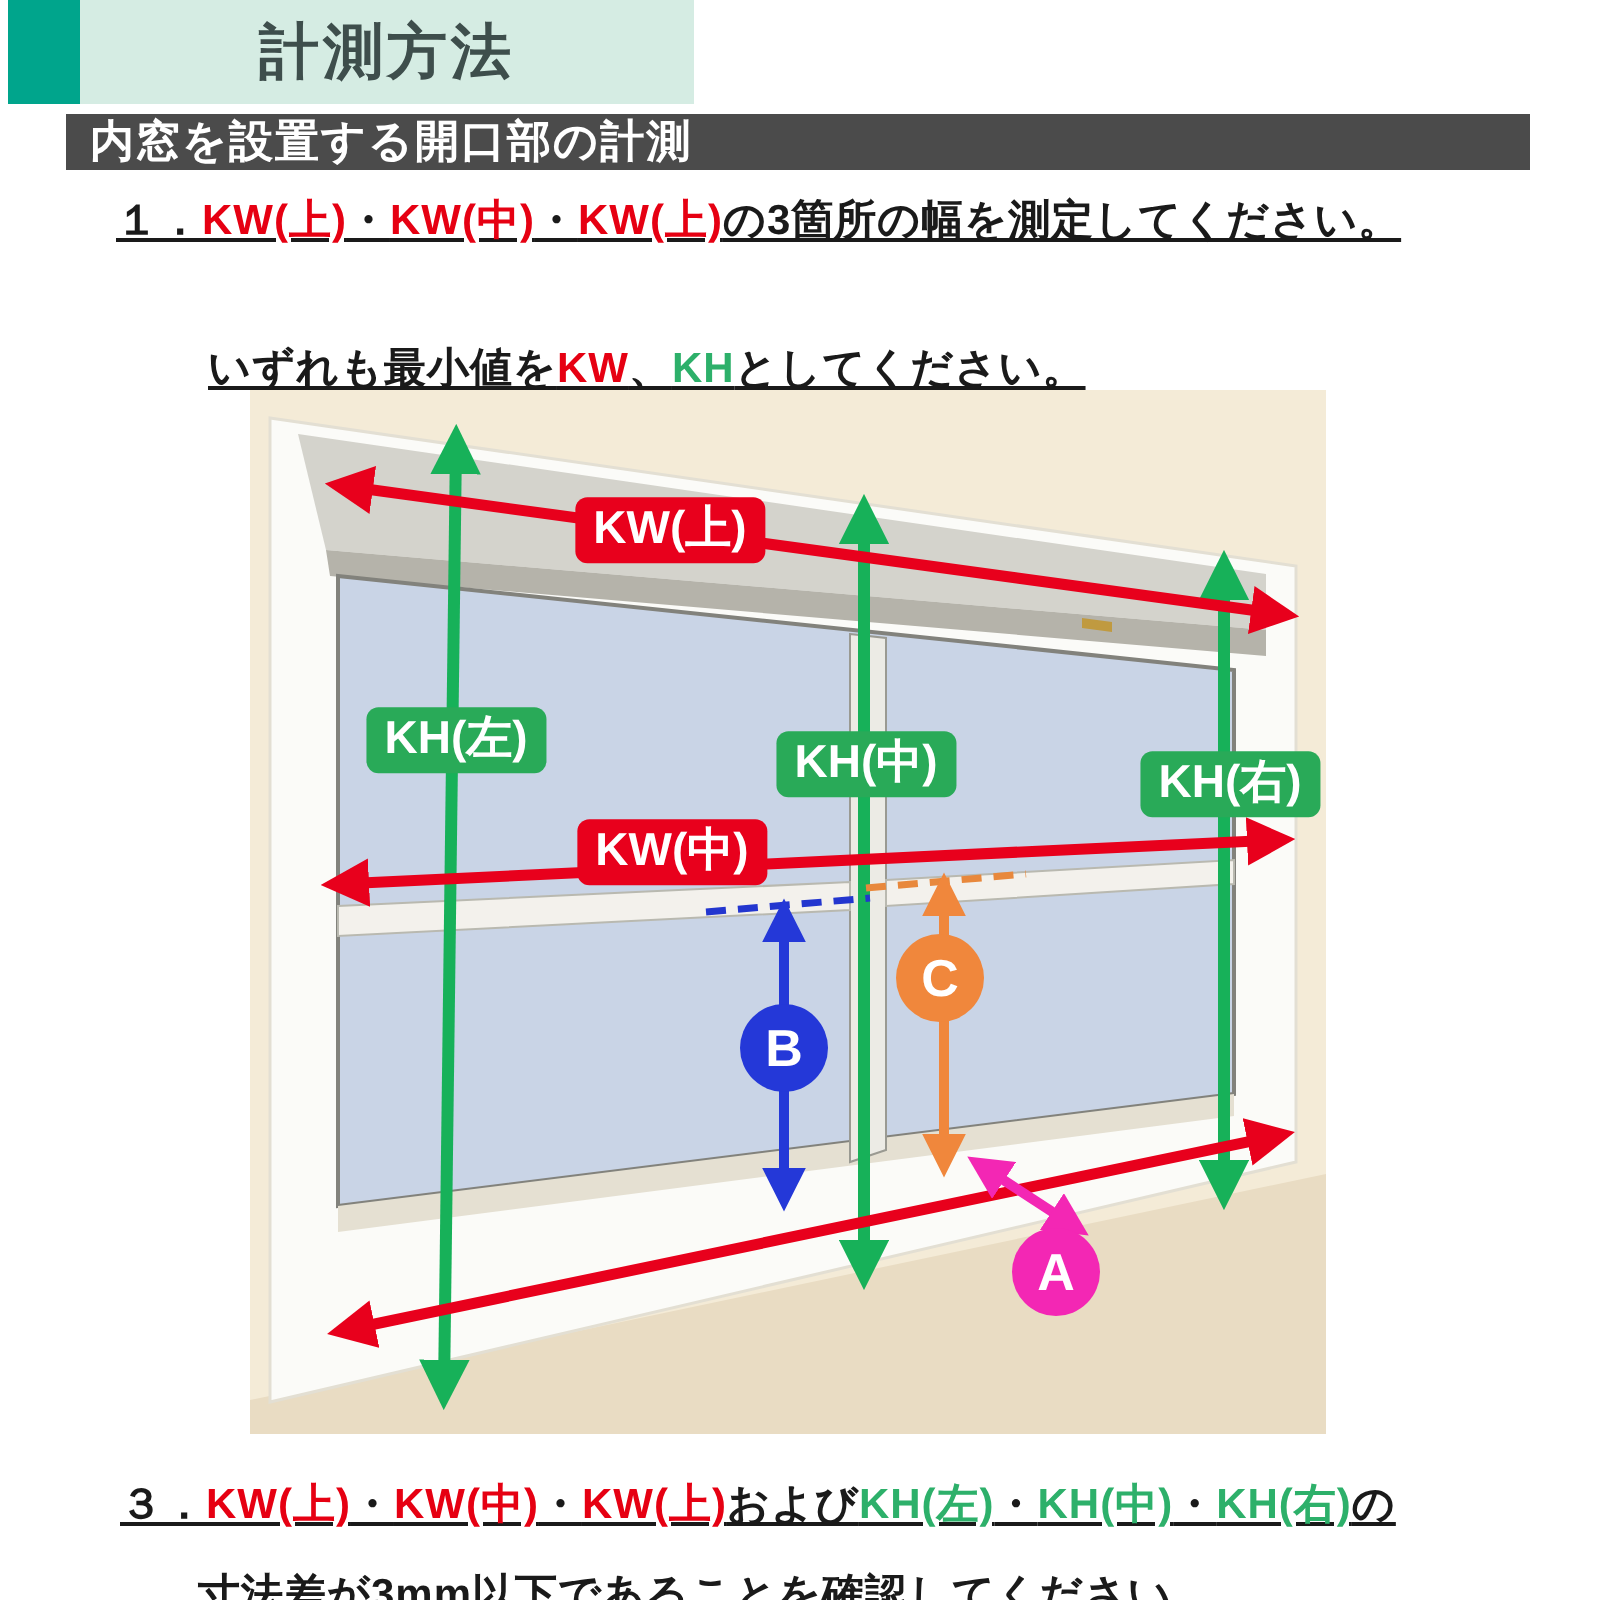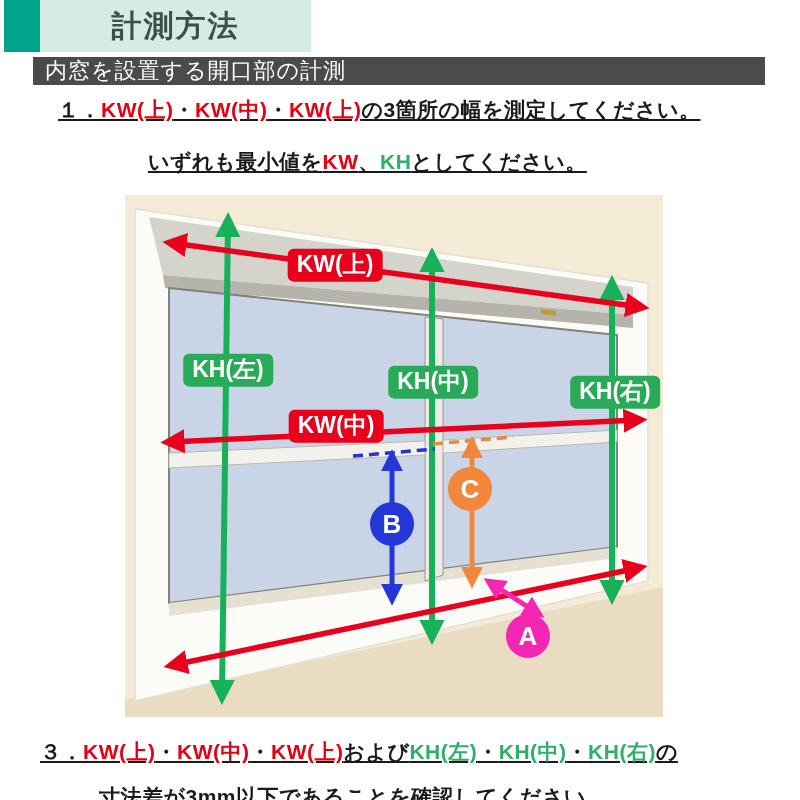--- a/index.html
+++ b/index.html
@@ -1,33 +1,33 @@
 <!DOCTYPE html>
 <html><head>
 <meta charset="utf-8">
 <style>
   html,body{margin:0;padding:0;background:#fff;}
   .page{position:relative;width:800px;height:800px;background:#ffffff;overflow:hidden;
         font-family:"Liberation Sans","DejaVu Sans",sans-serif;}
 
   
   .accent-square{position:absolute;left:4px;top:0;width:36px;height:52px;background:#00a58c;}
-  .title-bar{position:absolute;left:40px;top:0;width:271px;height:52px;background:#d5ece3;
+  .title-bar{position:absolute;left:40px;top:0;width:307px;height:52px;background:#d5ece3;
              display:flex;align-items:center;justify-content:center;}
   .title-bar h1{margin:0;font-size:30px;font-weight:bold;color:#3e4e4c;letter-spacing:2px;}
   .section-bar{position:absolute;left:33px;top:57px;width:732px;height:28px;background:#4b4b4b;
                display:flex;align-items:center;}
-  .section-bar span{color:#ffffff;font-weight:normal;font-size:22px;padding-left:12px;letter-spacing:1px;}
+  .section-bar span{color:#ffffff;font-weight:bold;font-size:22px;padding-left:12px;letter-spacing:1px;}
 
   
   .step{position:absolute;font-size:21px;font-weight:600;color:#1a1a1a;white-space:nowrap;letter-spacing:0.5px;text-decoration:underline;}
   #step1{left:58px;top:96px;}
   #step2{left:58px;top:129px;}
-  #step2b{left:104px;top:148px;margin-left:44px;}
-  #step3{left:40px;top:738px;}
+  #step2b{left:104px;top:170px;}
+  #step3{left:60px;top:738px;}
   #step3b{left:99px;top:770px;margin-top:13px;}
   .t-red{color:#e60012;}
   .t-green{color:#2db06a;}
 
   
   .photo{position:absolute;left:125px;top:195px;width:538px;height:522px;overflow:hidden;}
   .photo svg{position:absolute;left:0;top:0;}
   .lbl{position:absolute;transform:translate(-50%,-50%);color:#fff;font-weight:bold;
        font-size:23px;line-height:1.25;padding:1px 9px 3px;border-radius:6px;white-space:nowrap;}
   .lbl-red{background:#e8001c;}

